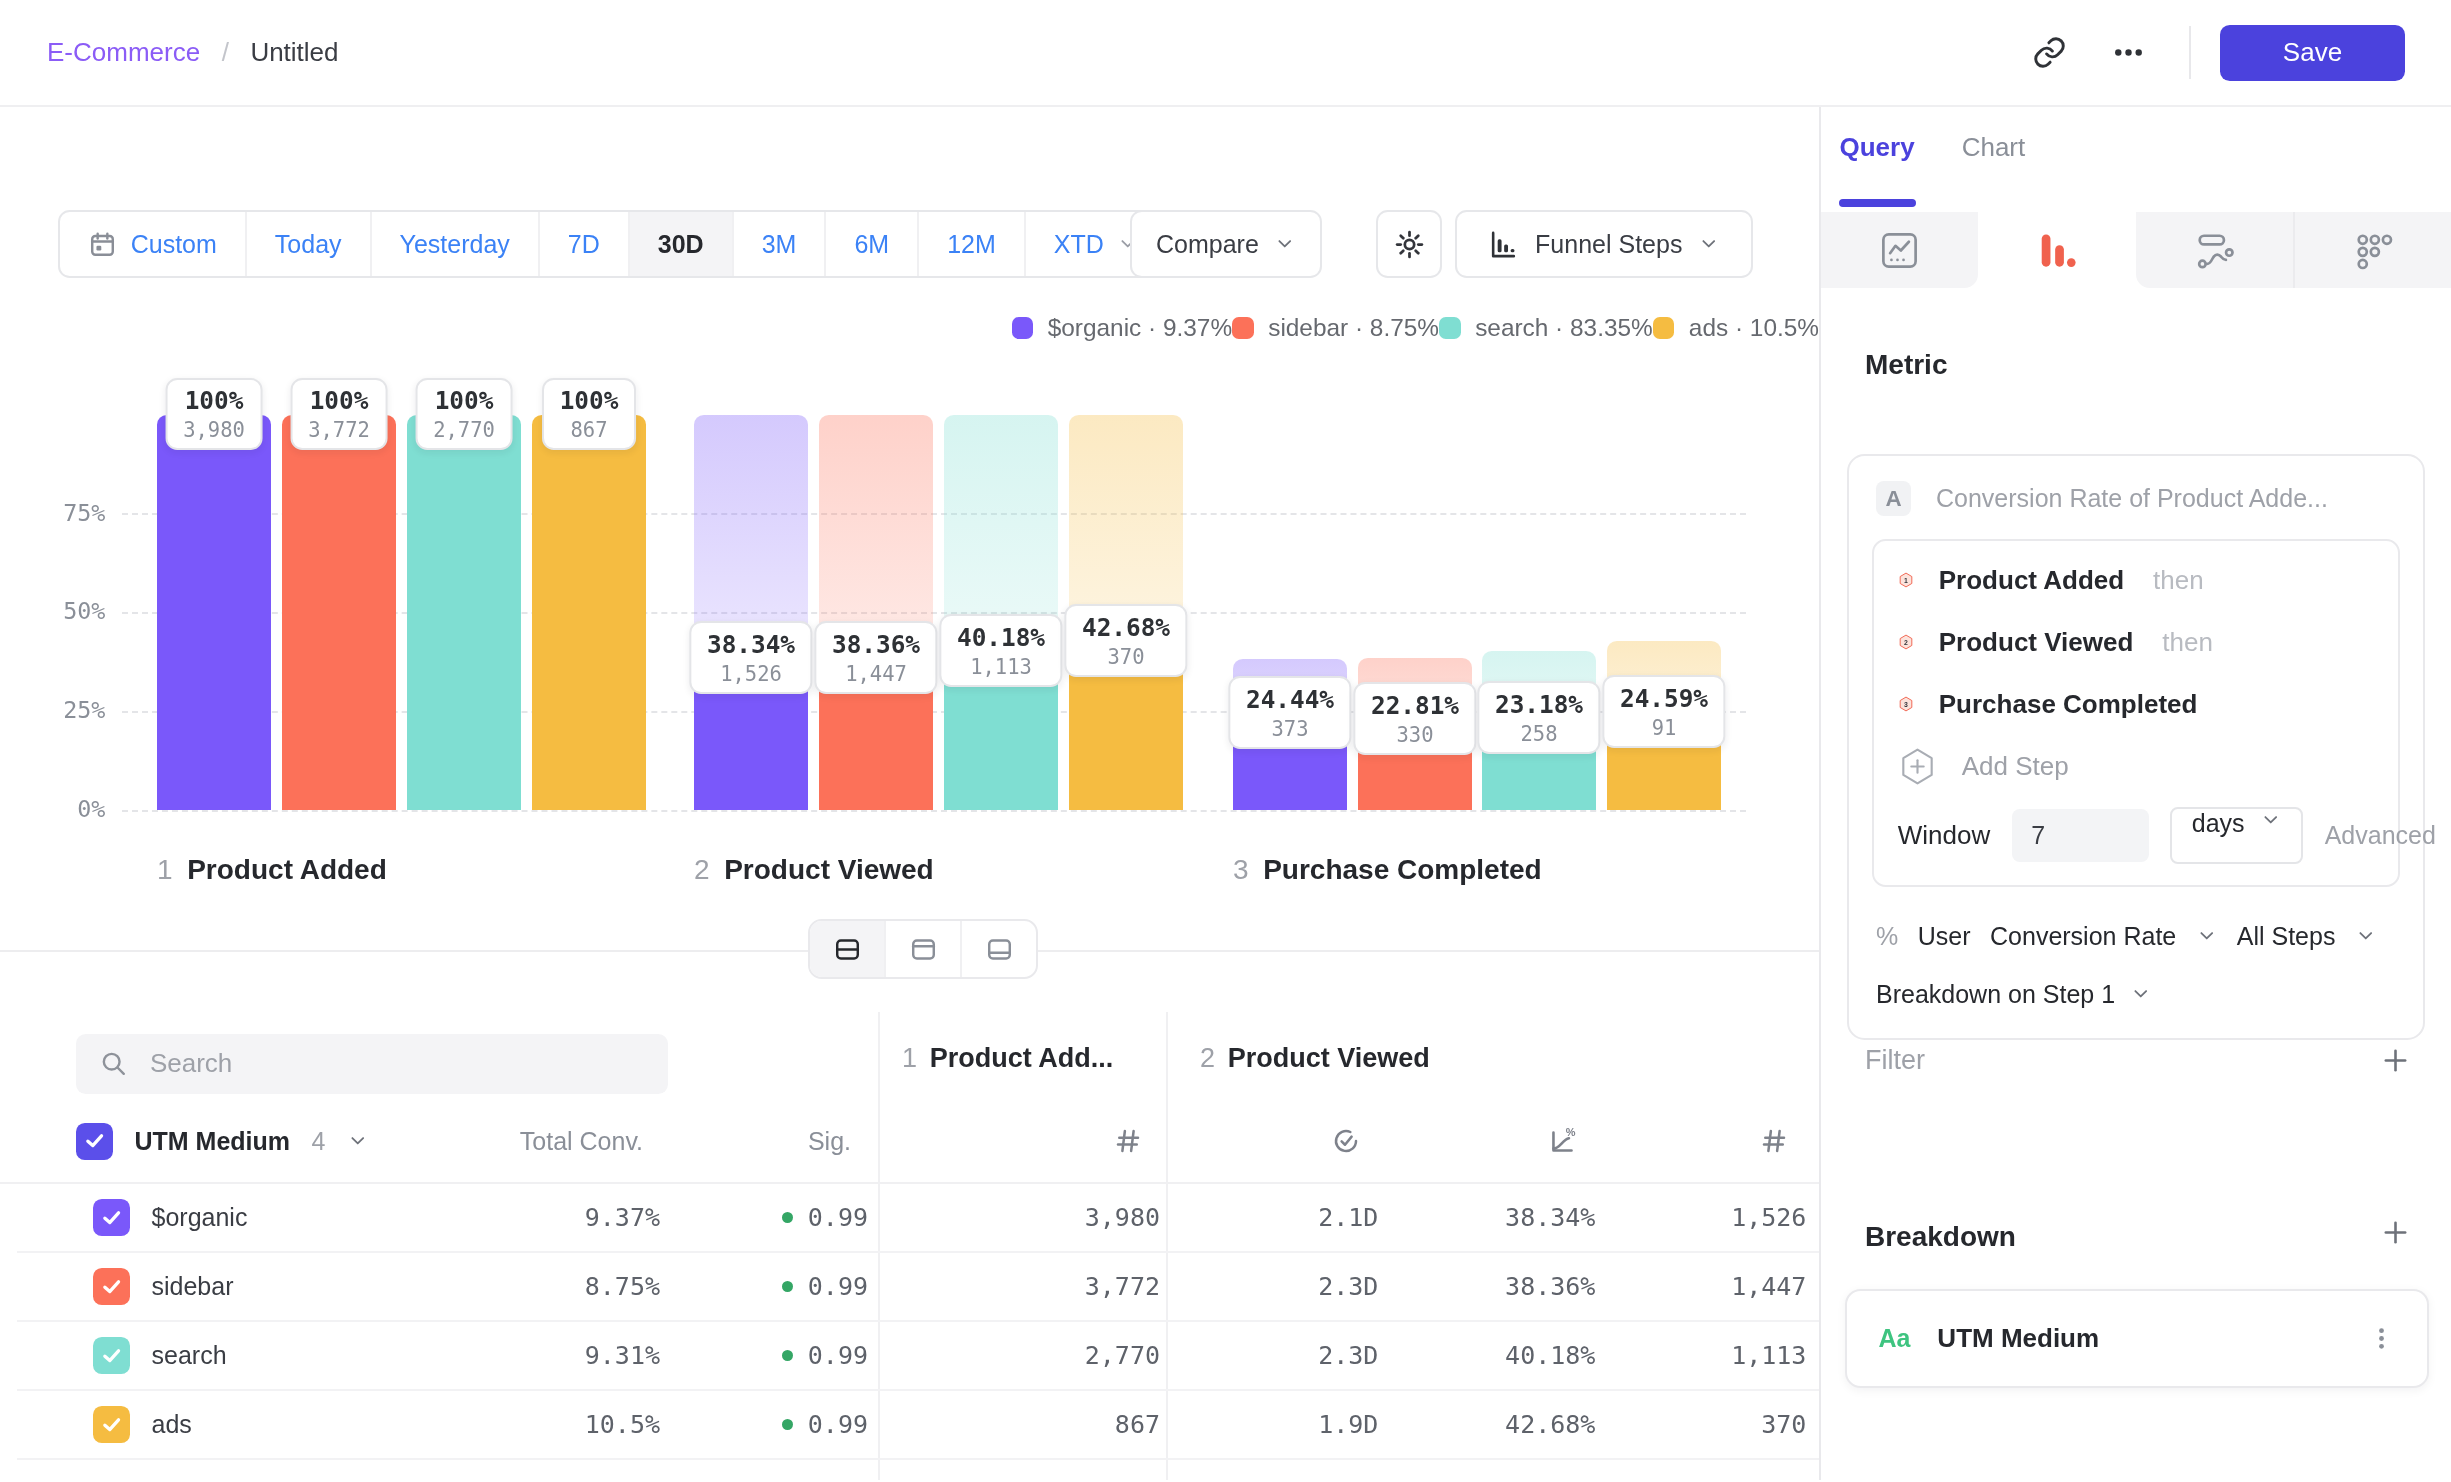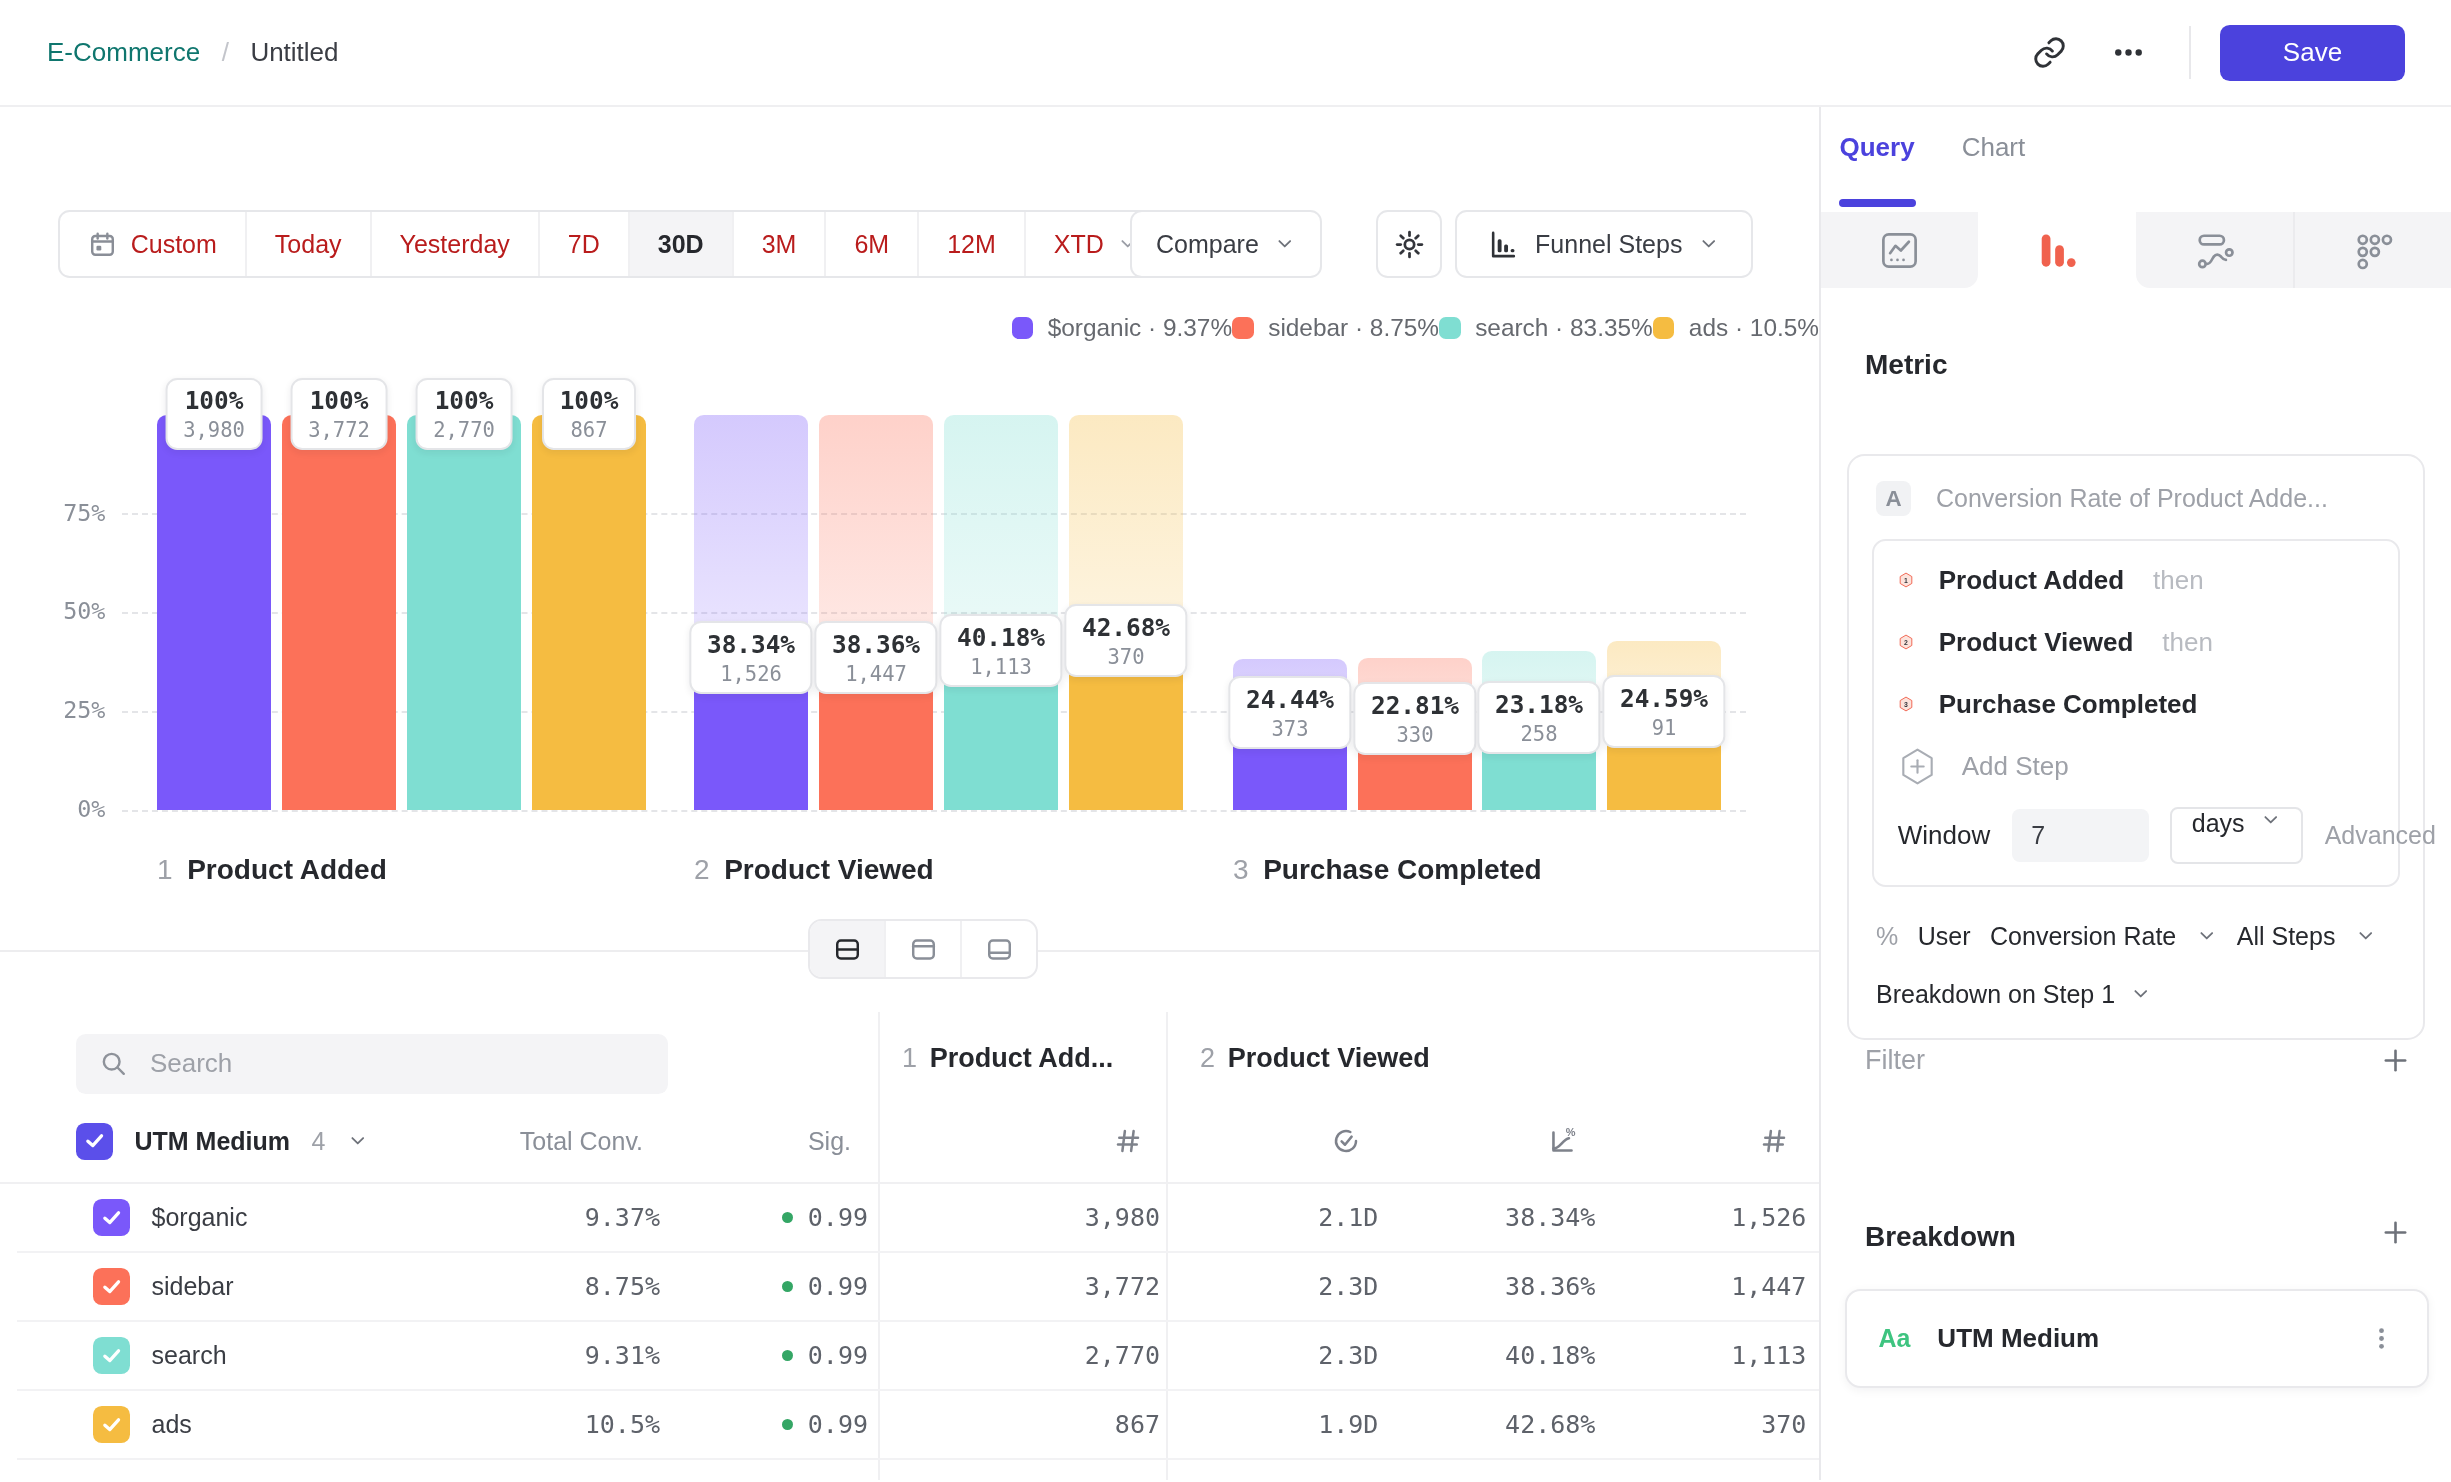--- a/index.html
+++ b/index.html
@@ -6,38 +6,38 @@
   body{width:2452px;height:1482px;overflow:hidden;background:#fff;color:#2F3237;
        font-family:"Liberation Sans",sans-serif;-webkit-font-smoothing:antialiased;}
   .mono{font-family:"DejaVu Sans Mono",monospace;}
   svg{display:block;}
   .ic{display:inline-flex;align-items:center;justify-content:center;line-height:0;}
   .ic svg{width:1em;height:1em;}
 
   
   .topbar{height:107px;border-bottom:2px solid #EFEFF1;display:flex;align-items:center;padding:0 47px;box-sizing:border-box;}
   .crumb{display:flex;align-items:center;font-size:26px;}
-  .crumb-parent{color:#0f766e;text-align:center;}
+  .crumb-parent{color:#8b5cf6;text-align:center;}
   .crumb-sep{color:#C3C5CB;margin:0 21.5px;}
   .crumb-current{color:#3A3D44;font-weight:500;}
   .topbar-right{margin-left:auto;display:flex;align-items:center;}
   .icon-btn{color:#2F3237;font-size:35px;padding:9.8px;cursor:pointer;}
   .tb-divider{width:2px;height:53px;background:#E8E8EB;margin:0 29px 0 33px;}
   .save-btn{width:185px;height:56px;background:#4B42DD;color:#fff;font-size:26px;font-weight:500;
             border-radius:9.8px;display:flex;align-items:center;justify-content:center;cursor:pointer;border:none;}
 
   
   .main{display:flex;height:1373px;}
   .content{width:1819px;position:relative;flex:none;}
   .panel{flex:1;border-left:2px solid #E9E9EC;position:relative;box-sizing:border-box;}
 
   
   .date-seg{position:absolute;top:103px;left:58px;height:68px;display:flex;border:2px solid #E6E7EA;
             border-radius:11.7px;overflow:hidden;background:#fff;box-sizing:border-box;}
-  .seg-item{display:flex;align-items:center;justify-content:center;padding:0 28px;font-size:25px;color:#b91c1c;
+  .seg-item{display:flex;align-items:center;justify-content:center;padding:0 28px;font-size:25px;color:#3b82f6;
             border-right:2px solid #F0F0F2;gap:13.7px;cursor:pointer;white-space:nowrap;}
   .seg-item:last-child{border-right:none;}
   .seg-item.active{background:#F4F4F6;color:#26282D;font-weight:600;}
   .seg-item .ic{font-size:29px;color:#8A8E97;}
   .seg-item .chev{font-size:21.5px;color:#9B9EA6;}
   .tool-btn{position:absolute;top:103px;height:68px;border:2px solid #E6E7EA;border-radius:11.7px;background:#fff;
             display:flex;align-items:center;justify-content:center;font-size:25px;color:#3A3D44;gap:15.6px;
             box-sizing:border-box;cursor:pointer;}
   .tool-btn .chev{font-size:21.5px;color:#6E727A;}
   #compare-btn{left:1130px;width:192px;}

